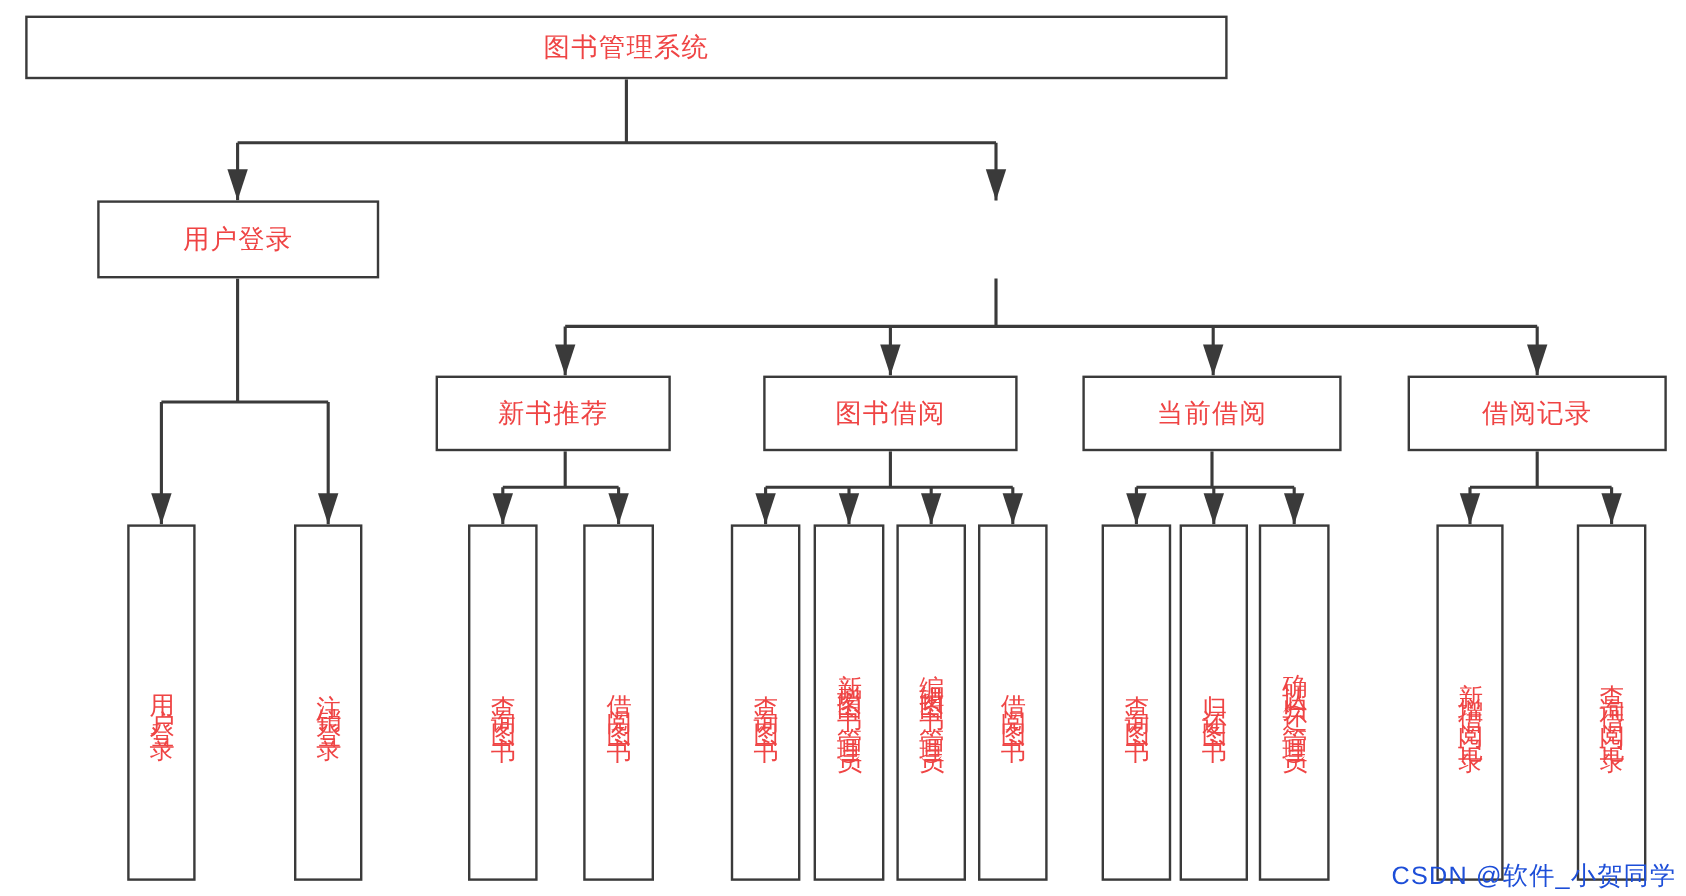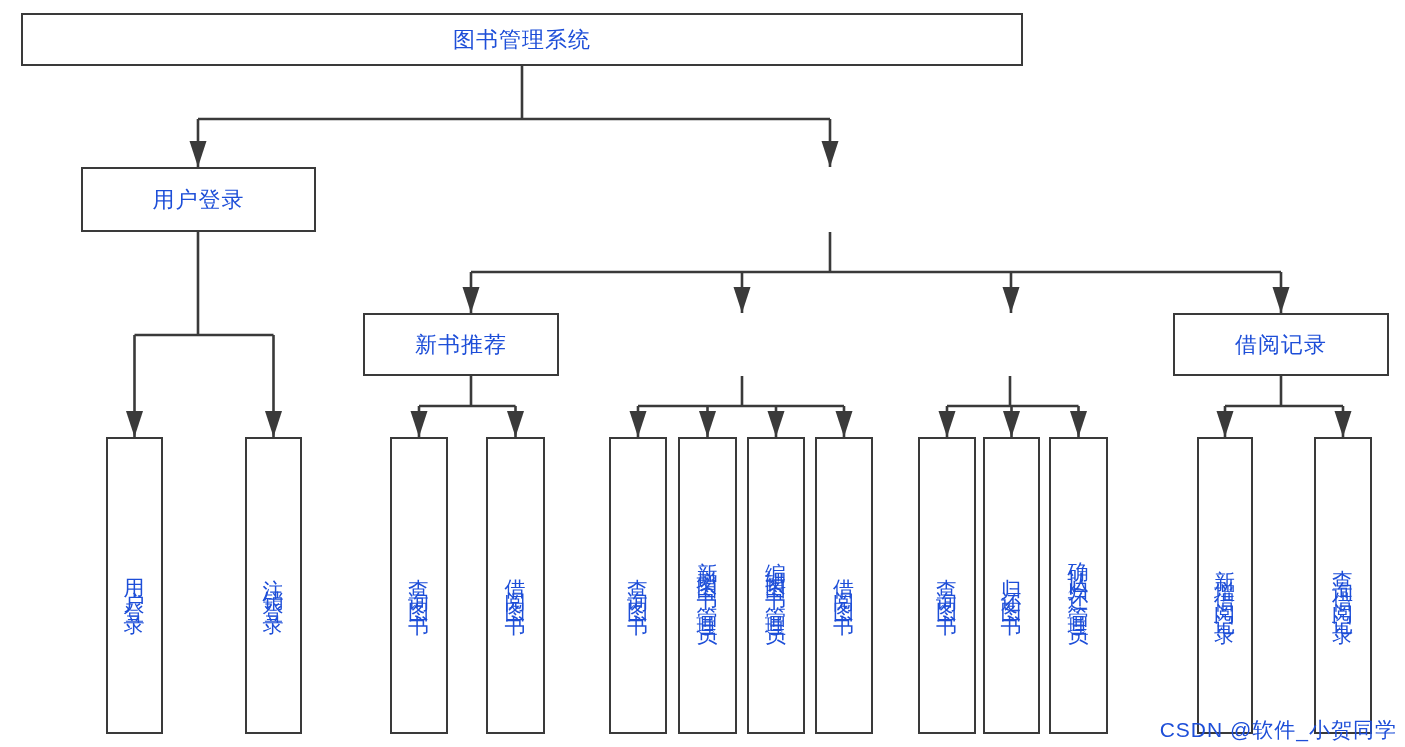--- a/index.html
+++ b/index.html
@@ -22,21 +22,21 @@
     height: 747px;
   }
   .box {
     position: absolute;
     box-sizing: border-box;
     border: 2.5px solid #3a3a3a;
     background: #ffffff;
     display: flex;
     align-items: center;
     justify-content: center;
-    color: #1d4ed8;
+    color: #ef4444;
   }
   .hbox span {
     font-size: 22px;
     letter-spacing: 1px;
     white-space: nowrap;
   }
   .vbox span {
     writing-mode: vertical-rl;
     text-orientation: mixed;
     font-size: 21px;
@@ -124,20 +124,26 @@
     <span>图书管理系统</span>
   </div>
 
   <div class="box hbox" style="left:81px;top:167px;width:235px;height:65px">
     <span>用户登录</span>
   </div>
 
   <div class="box hbox" style="left:363px;top:313px;width:196px;height:63px">
     <span>新书推荐</span>
   </div>
+  <div class="box hbox" style="left:636px;top:313px;width:212px;height:63px">
+    <span>图书借阅</span>
+  </div>
+  <div class="box hbox" style="left:902px;top:313px;width:216px;height:63px">
+    <span>当前借阅</span>
+  </div>
   <div class="box hbox" style="left:1173px;top:313px;width:216px;height:63px">
     <span>借阅记录</span>
   </div>
 
   <div class="box vbox" style="left:106px;top:437px;width:57px;height:297px">
     <span class="ls-wide">用户登录</span>
   </div>
   <div class="box vbox" style="left:245px;top:437px;width:57px;height:297px">
     <span class="ls-wide">注销登录</span>
   </div>

